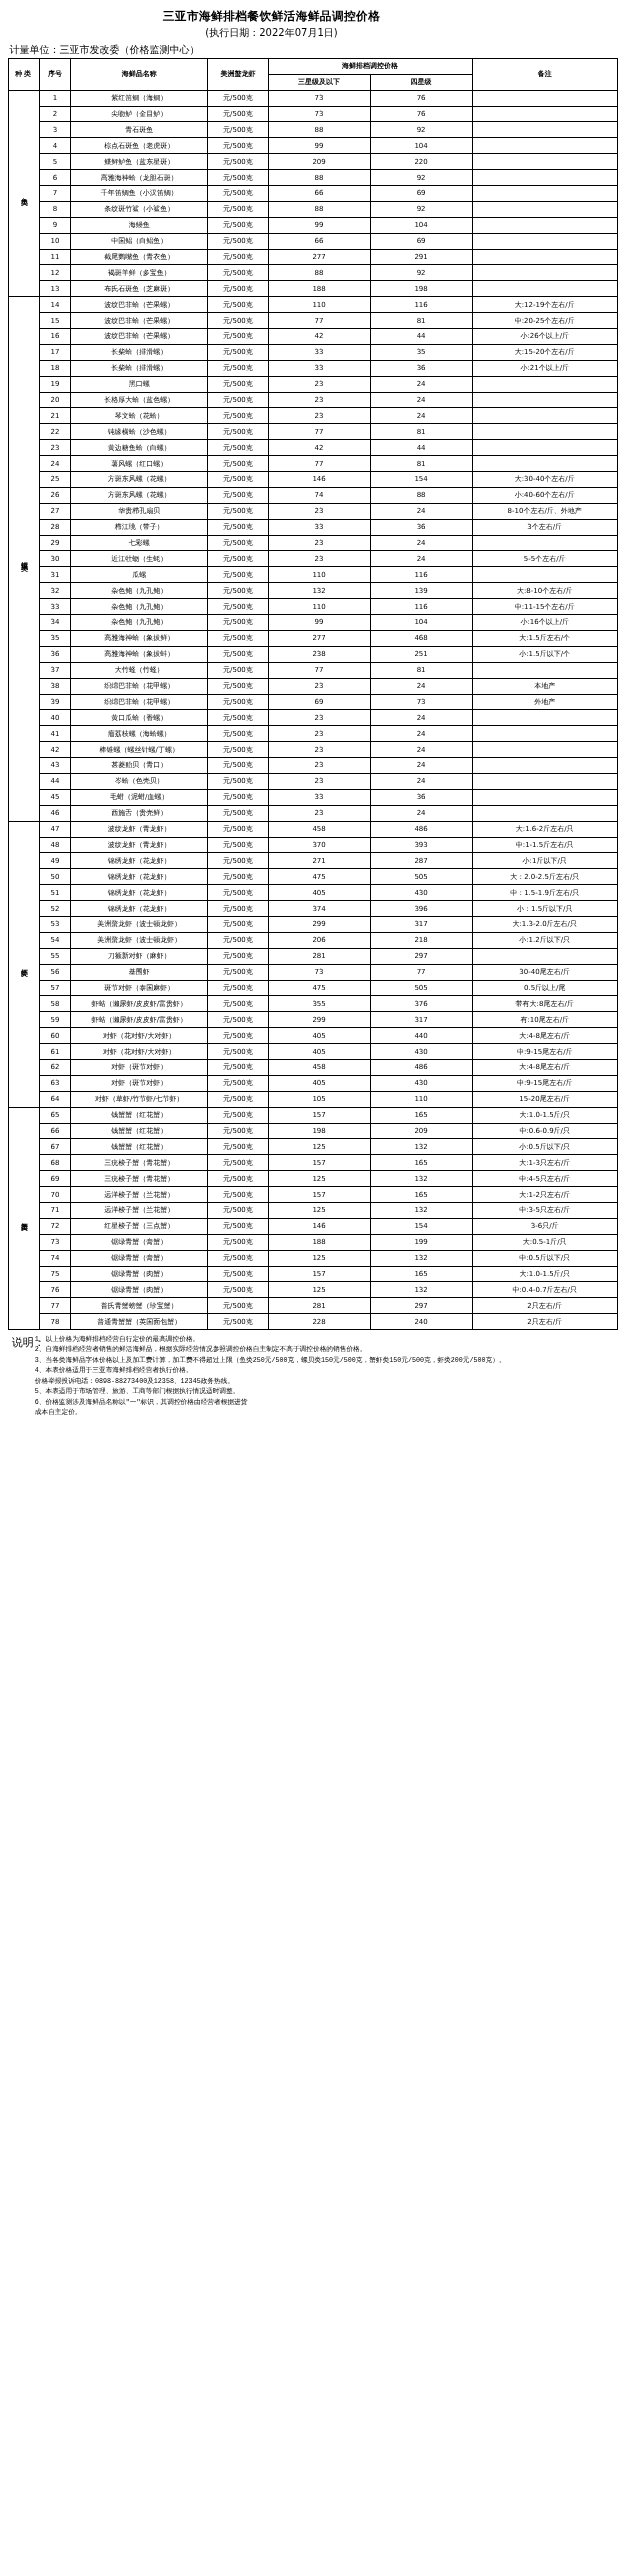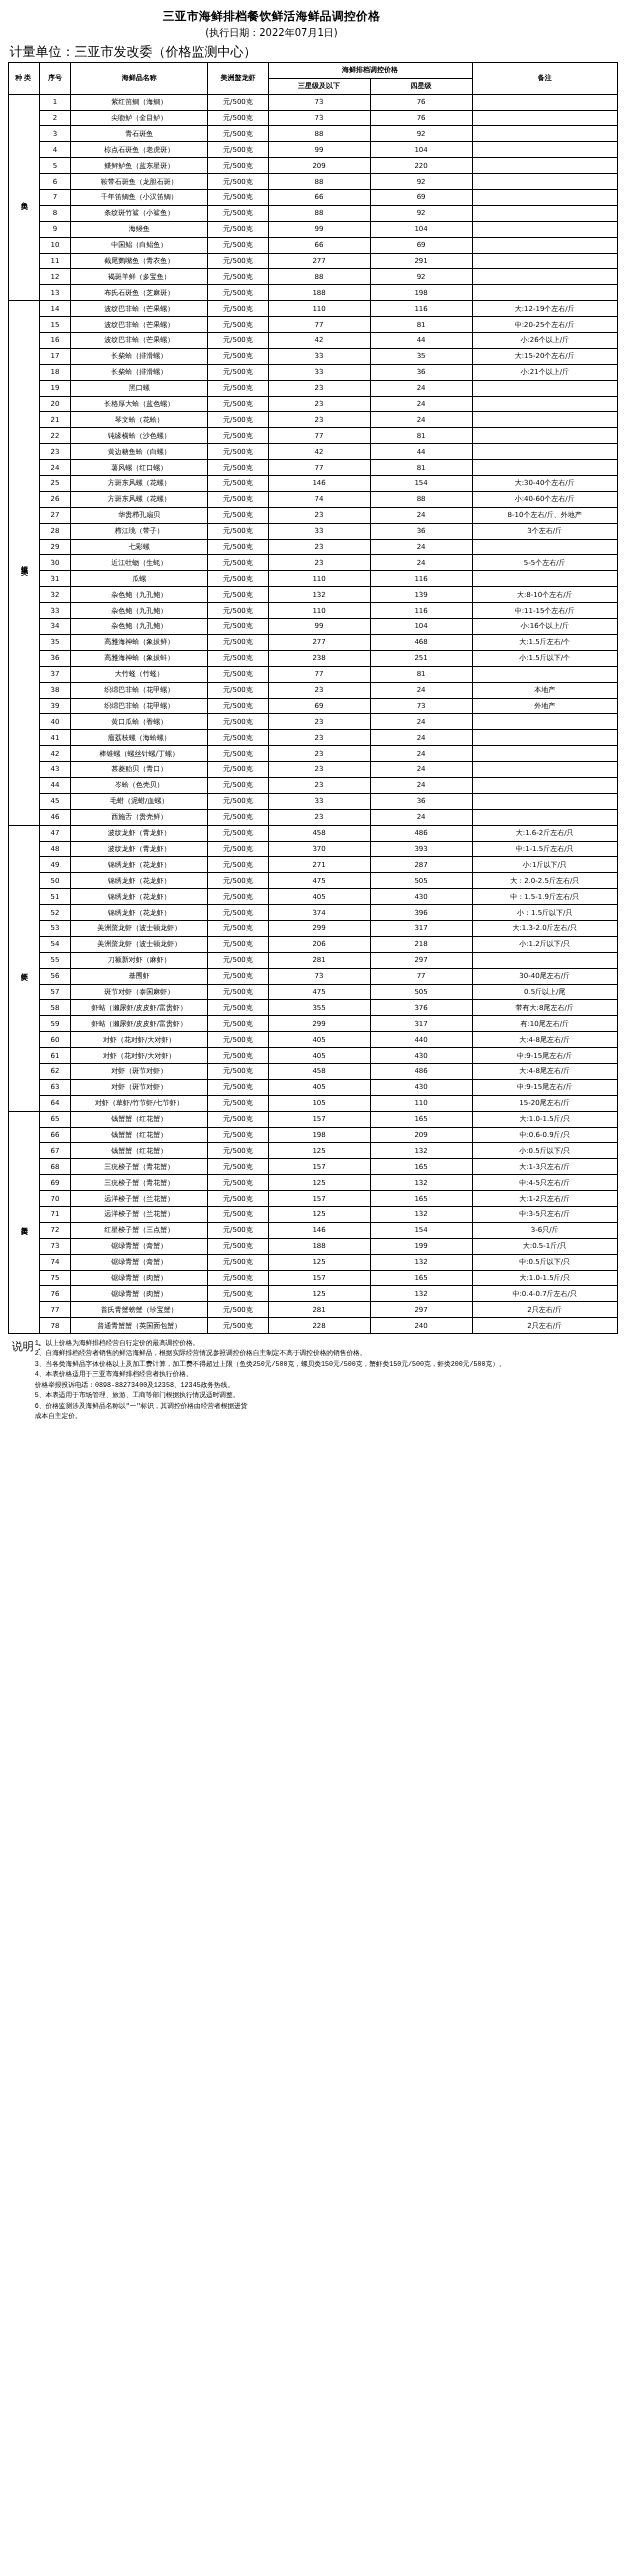--- a/index.html
+++ b/index.html
@@ -25,21 +25,21 @@
     letter-spacing: 0.4px;
     margin-top: 3.1px;
     margin-bottom: 1.6px;
   }
   .subtitle {
     text-align: center;
     font-size: 10px;
     margin-bottom: 3.1px;
   }
   .unitline {
-    font-size: 13px;
+    font-size: 10px;
     margin: 1.6px 0 0.8px 1.6px;
   }
   table.price {
     border-collapse: collapse;
     width: 610px;
     table-layout: fixed;
   }
   table.price th, table.price td {
     border: 0.8px solid #000000;
     font-size: 7px;
@@ -158,21 +158,21 @@
         <tr>
           <td class="col-no">5</td>
           <td class="name col-name">鲽鲆鲈鱼（蓝东星斑）</td>
           <td class="col-unit">元/500克</td>
           <td class="col-p3">209</td>
           <td class="col-p4">220</td>
           <td class="remark col-remark"></td>
         </tr>
         <tr>
           <td class="col-no">6</td>
-          <td class="name col-name">鞍带石斑鱼（龙胆石斑）</td>
+          <td class="name col-name">高雅海神蛤（龙胆石斑）</td>
           <td class="col-unit">元/500克</td>
           <td class="col-p3">88</td>
           <td class="col-p4">92</td>
           <td class="remark col-remark"></td>
         </tr>
         <tr>
           <td class="col-no">7</td>
           <td class="name col-name">千年笛鲷鱼（小汉笛鲷）</td>
           <td class="col-unit">元/500克</td>
           <td class="col-p3">66</td>

